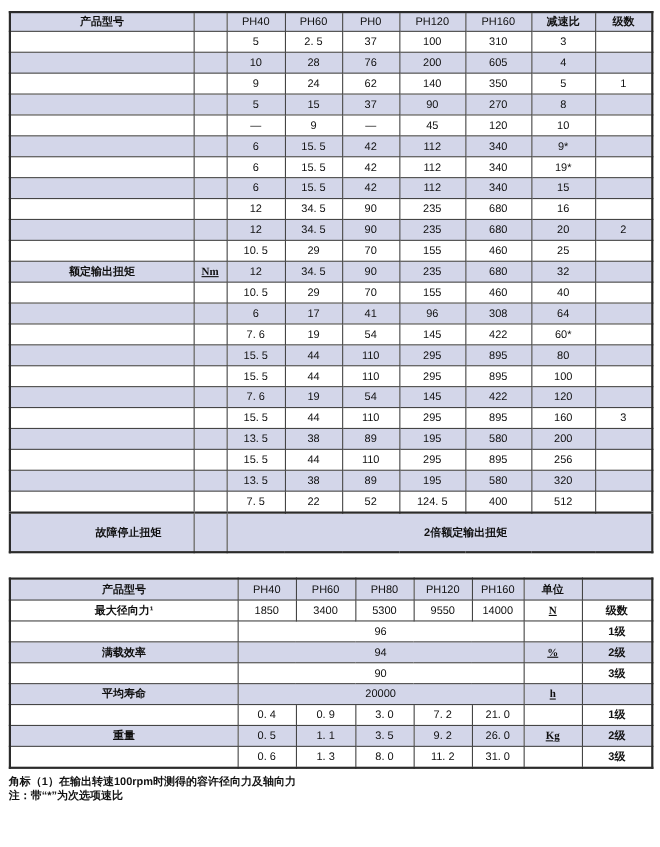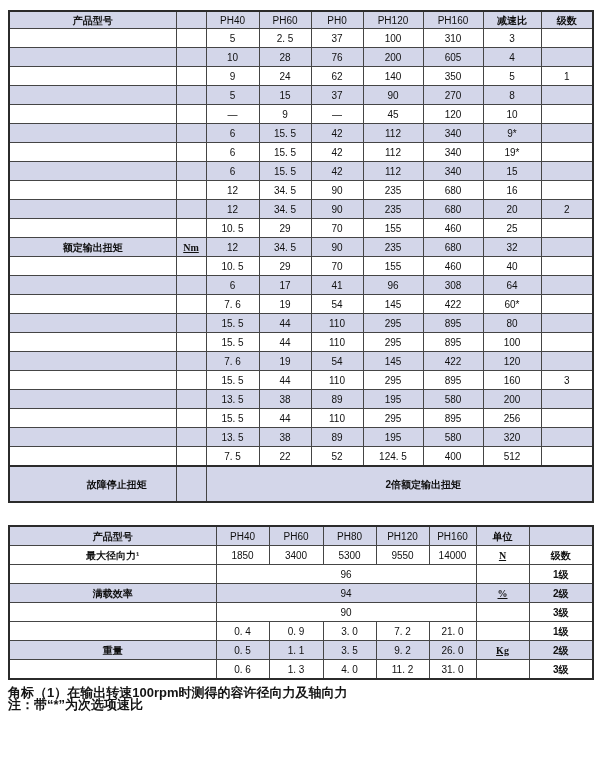--- a/index.html
+++ b/index.html
@@ -21,21 +21,21 @@
   }
   .t1 tr.hrow td{height:16px;}
   .t1 tr.frow td{height:34px;border-top:2px solid var(--bdark,#2b2b2b);padding-left:48px;}
   .t2 td{height:18px;}
   .band{background:var(--band,#d3d6e9);}
   td.lab{font-weight:bold;font-size:10.5px;margin-top:20px;}
   td.unit{font-family:"Liberation Serif",serif;font-weight:bold;font-size:11px;text-decoration:underline;}
   td.bt0{border-top:none;}
   td.bb0{border-bottom:none;}
   .t1{margin-bottom:22px;}
-  .notes{margin-top:7px;font-size:13px;line-height:12px;font-weight:bold;color:#141414;}
+  .notes{margin-top:7px;font-size:10px;line-height:12px;font-weight:bold;color:#141414;}
 </style>
 </head>
 <body>
 
 <div>
 
   <table class="t t1">
     <colgroup>
       <col style="width:167px">
         <col style="width:30px">
@@ -363,20 +363,26 @@
           <td colspan="5">94</td>
           <td class="bt0 bb0 unit">%</td>
           <td class="lab">2级</td>
         </tr>
         <tr>
           <td class="bt0 lab"></td>
           <td colspan="5">90</td>
           <td class="bt0 unit"></td>
           <td class="lab">3级</td>
         </tr>
+        <tr class="band">
+          <td class="lab">平均寿命</td>
+          <td colspan="5">20000</td>
+          <td class="unit">h</td>
+          <td class="lab"></td>
+        </tr>
         <tr>
           <td class="bb0 lab"></td>
           <td>0. 4</td>
           <td>0. 9</td>
           <td>3. 0</td>
           <td>7. 2</td>
           <td>21. 0</td>
           <td class="bb0 unit"></td>
           <td class="lab">1级</td>
         </tr>
@@ -387,21 +393,21 @@
           <td>3. 5</td>
           <td>9. 2</td>
           <td>26. 0</td>
           <td class="bt0 bb0 unit">Kg</td>
           <td class="lab">2级</td>
         </tr>
         <tr>
           <td class="bt0 lab"></td>
           <td>0. 6</td>
           <td>1. 3</td>
-          <td>4. 0</td>
+          <td>8. 0</td>
           <td>11. 2</td>
           <td>31. 0</td>
           <td class="bt0 unit"></td>
           <td class="lab">3级</td>
         </tr>
       </tbody>
   </table>
 
   <div class="notes">
     <div>角标（1）在输出转速100rpm时测得的容许径向力及轴向力</div>

